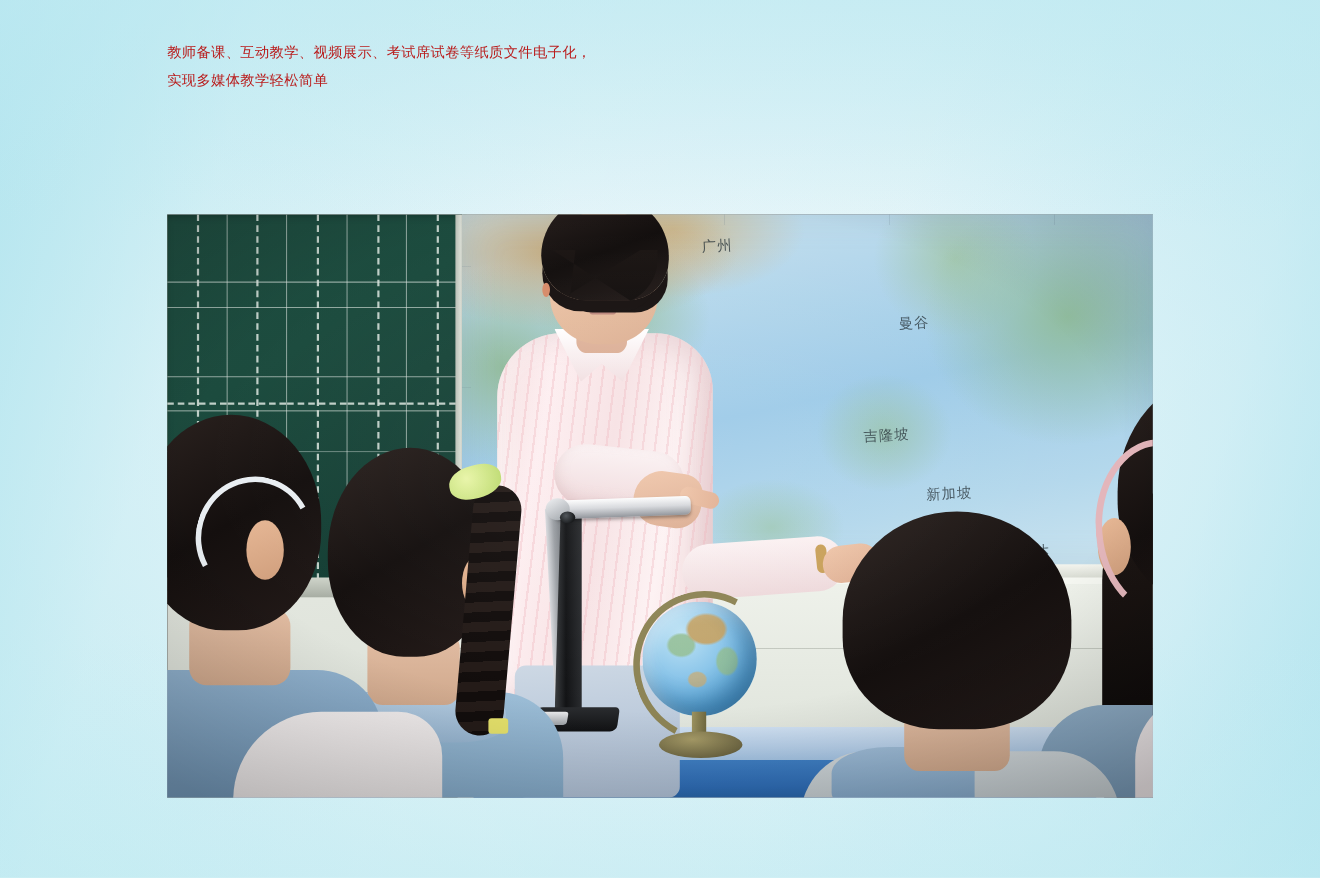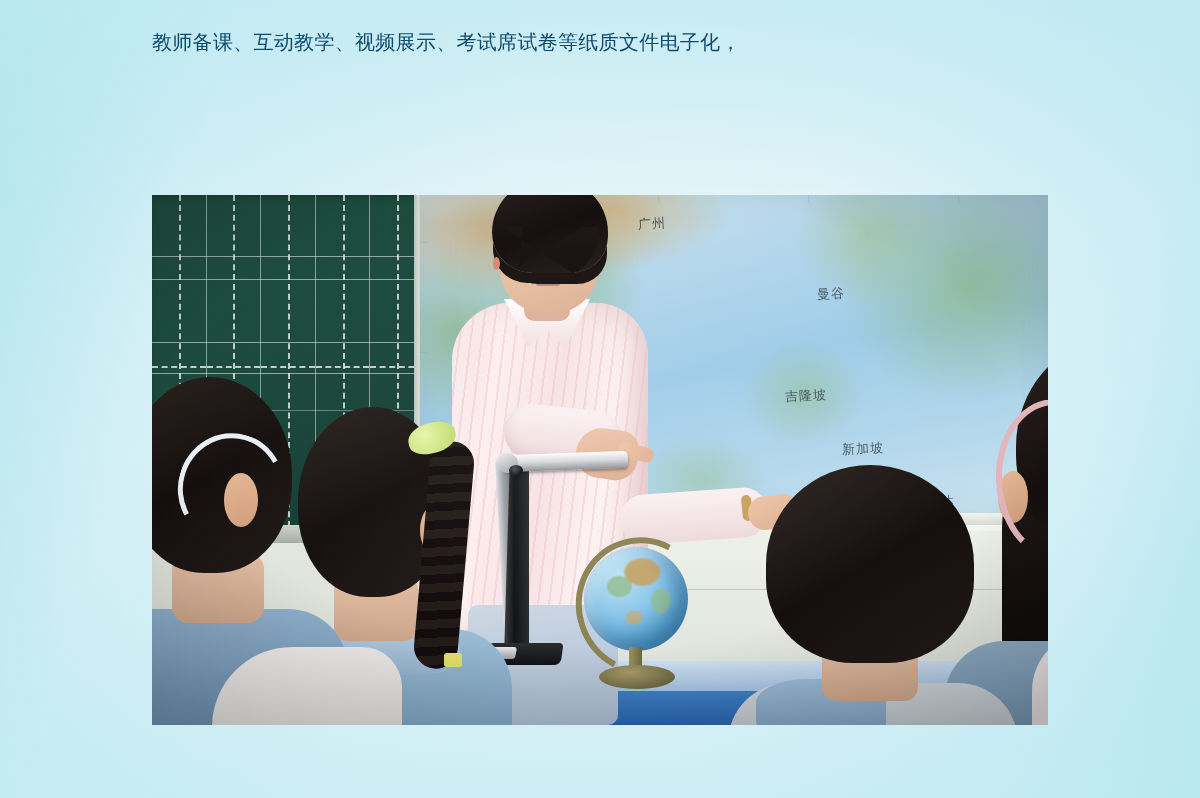--- a/index.html
+++ b/index.html
@@ -59,26 +59,26 @@
   #page-title {
     font-family: "DejaVu Sans", "Liberation Sans", sans-serif;
     font-size: 50px;
     line-height: 62px;
     letter-spacing: 8px;
     color: #1b1b1b;
     font-weight: 400;
     white-space: nowrap;
   }
   #subtitle {
-    margin-top: 4px;
+    margin-top: 10px;
     font-family: "DejaVu Sans", "Liberation Sans", sans-serif;
-    font-size: 20px;
+    font-size: 13px;
     line-height: 25px;
     letter-spacing: 0.3px;
-    color: #0c4a6e;
+    color: #b91c1c;
   }
   #subtitle .sub-line {
     display: block;
     white-space: nowrap;
   }
 
   
   #photo {
     position: absolute;
     left: 152px;
@@ -571,20 +571,21 @@
 
 <div id="page">
 
   <div id="bg-wash-a"></div>
   <div id="bg-wash-b"></div>
   <div id="bg-wash-c"></div>
 
   <div id="headings">
     <div id="subtitle">
       <span class="sub-line">教师备课、互动教学、视频展示、考试席试卷等纸质文件电子化，</span>
+      <span class="sub-line">实现多媒体教学轻松简单</span>
     </div>
   </div>
 
   <div id="photo">
     <div id="photo-scene">
 
       <div class="wall"></div>
 
       <div class="chalkboard">
         <div class="cb-cells">

